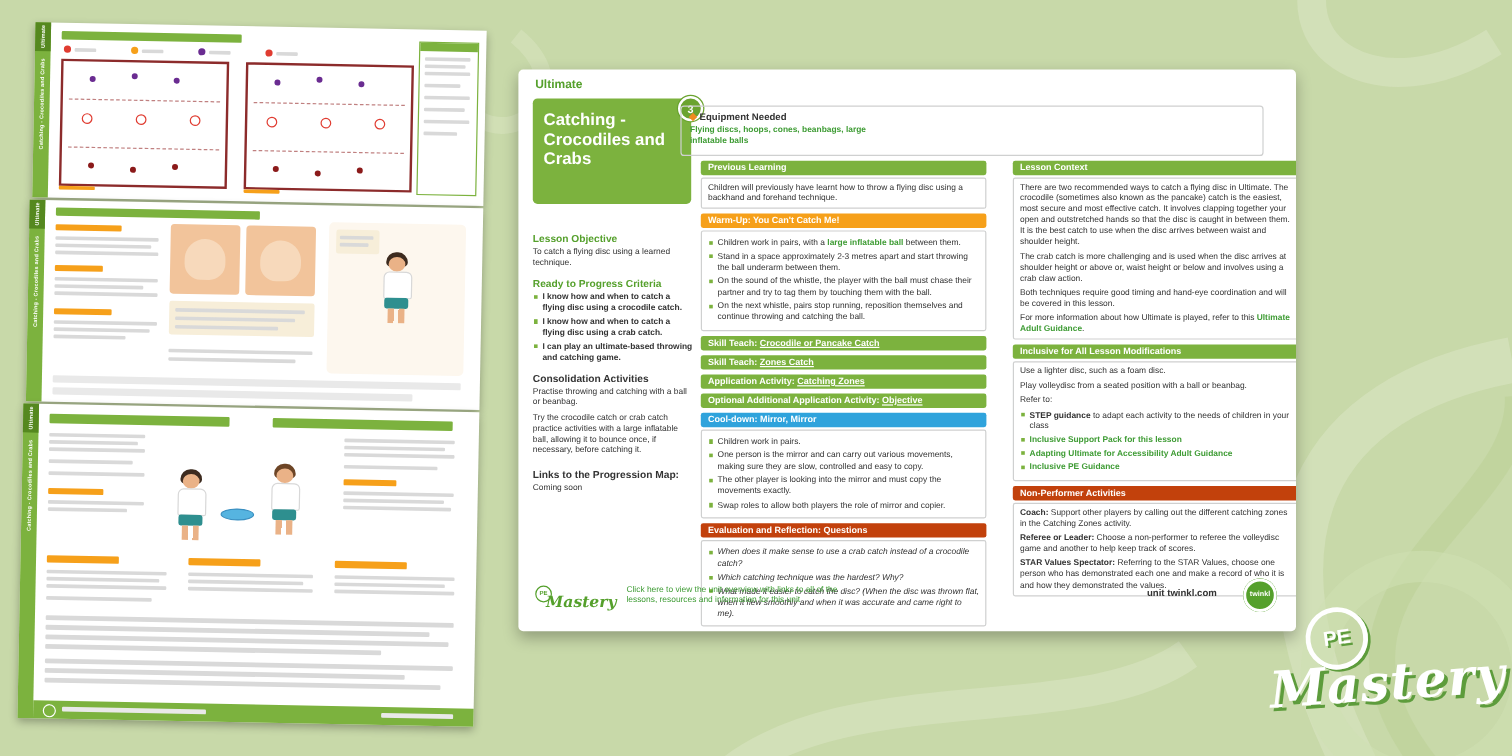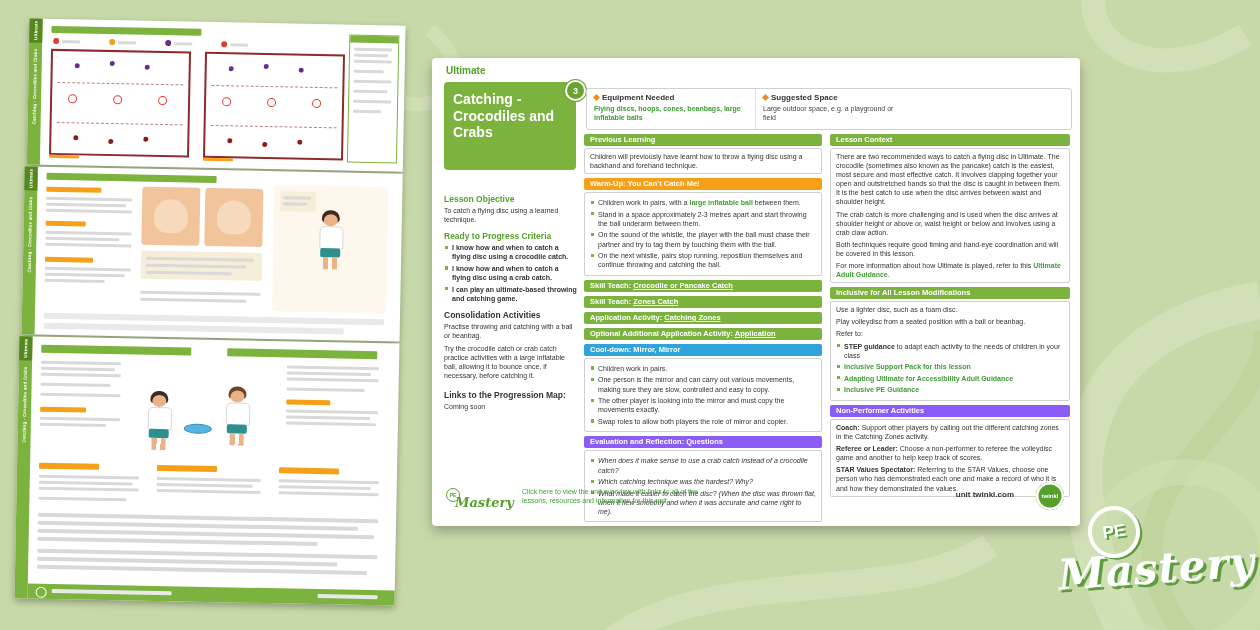--- a/index.html
+++ b/index.html
@@ -44,47 +44,47 @@
 
   
   .doc{position:absolute;left:432px;top:58px;width:648px;height:468px;background:#fff;border-radius:4px;
        box-shadow:0 5px 12px rgba(0,0,0,.28);overflow:hidden;}
   .doc-brand{position:absolute;left:14px;top:7px;color:#55a02c;font-weight:bold;font-size:10px;}
   .doc-title{position:absolute;left:12px;top:24px;width:132px;height:88px;background:#7cb23e;border-radius:4px;
              color:#fff;font-weight:bold;font-size:14px;line-height:1.18;padding:9px 0 0 9px;box-sizing:border-box;}
   .lesson-num{position:absolute;left:133px;top:22px;width:17px;height:17px;background:#6aa32f;border:2px solid #fff;
               border-radius:50%;color:#fff;font-weight:bold;font-size:9px;display:flex;align-items:center;justify-content:center;
               box-shadow:0 0 0 1px #6aa32f;}
-  .info-row{position:absolute;left:154px;top:30px;width:486px;height:42px;border:1px solid #cfd0d0;border-radius:3px;
+  .info-row{position:absolute;left:135px;top:30px;width:486px;height:42px;border:1px solid #cfd0d0;border-radius:3px;
             display:flex;box-sizing:border-box;}
   .info-cell{padding:4px 7px;box-sizing:border-box;}
   .info-cell + .info-cell{border-left:1px solid #dcdcdc;}
   .info-hdg{font-size:8px;font-weight:bold;color:#333;margin-bottom:2px;display:flex;align-items:center;gap:3px;}
   .info-ico{width:5px;height:5px;background:#f08c1e;transform:rotate(45deg);display:inline-block;flex:0 0 auto;}
   .info-body{font-size:7px;color:#444;line-height:1.3;}
   .info-body.green{color:#3f9c35;font-weight:bold;}
 
   .col-left{position:absolute;left:12px;top:120px;width:133px;}
   .hdg{color:#55a02c;font-weight:bold;font-size:8.5px;margin:7px 0 2px;}
   .hdg.dark{color:#333;}
   .t{font-size:7px;color:#333;line-height:1.3;}
   .bullets{margin:2px 0 0;padding:0;list-style:none;font-size:7px;color:#333;line-height:1.3;}
   .bullets li{position:relative;padding-left:8px;margin-bottom:2.5px;}
   .bullets li::before{content:"";position:absolute;left:1px;top:2.5px;width:3.2px;height:3.2px;background:#7cb23e;}
   .bullets.bold li{font-weight:bold;}
   .bullets.ital li{font-style:italic;}
 
   .col-mid{position:absolute;left:152px;top:76px;width:238px;}
-  .col-right{position:absolute;left:398px;top:76px;width:240px;}
+  .col-right{position:absolute;left:412px;top:76px;width:240px;}
   .bar{height:12px;border-radius:2px;color:#fff;font-weight:bold;font-size:7.5px;line-height:12px;
        padding-left:6px;white-space:nowrap;overflow:hidden;margin-top:4px;}
   .bar.green{background:#7cb23e;}
   .bar.orange{background:#f6a01a;}
   .bar.blue{background:#2fa3dc;}
-  .bar.grey{background:#8b5cf6;}
+  .bar.grey{background:#c2410c;}
   .bar:first-child{margin-top:0;}
   .u{text-decoration:underline;}
   .box{border:1px solid #cfd0d0;border-radius:2px;background:#fff;padding:3px 5px;margin-top:2px;
        font-size:7px;color:#333;line-height:1.3;}
   .box p{margin:0 0 3px;}
   .box p:last-child{margin-bottom:0;}
   .link{color:#3f9c35;font-weight:bold;}
   .bullets li.link::before{background:#7cb23e;}
 
   .doc-footer{position:absolute;left:10px;right:10px;top:424px;height:38px;}
@@ -316,27 +316,20 @@
     <div class="lesson-num">3</div>
 
     <div class="info-row">
       <div class="info-cell" style="width:168px">
         <div class="info-hdg">
           <span class="info-ico"></span>
           <span>Equipment Needed</span>
         </div>
         <div class="info-body green">Flying discs, hoops, cones, beanbags, large inflatable balls</div>
       </div>
-      <div class="info-cell" style="width:150px">
-        <div class="info-hdg">
-          <span class="info-ico"></span>
-          <span>Suggested Space</span>
-        </div>
-        <div class="info-body">Large outdoor space, e.g. a playground or field</div>
-      </div>
     </div>
 
     <div class="col-left">
       <div class="hdg" style="margin-top:16px">Lesson Objective</div>
       <div class="t">To catch a flying disc using a learned technique.</div>
       <div class="hdg">Ready to Progress Criteria</div>
       <ul class="bullets bold">
         <li>I know how and when to catch a flying disc using a crocodile catch.</li>
         <li>I know how and when to catch a flying disc using a crab catch.</li>
         <li>I can play an ultimate-based throwing and catching game.</li>
@@ -358,21 +351,21 @@
           <li><span>Children work in pairs, with a </span><span class="link">large inflatable ball</span><span> between them.</span></li>
           <li>Stand in a space approximately 2-3 metres apart and start throwing the ball underarm between them.</li>
           <li>On the sound of the whistle, the player with the ball must chase their partner and try to tag them by touching them with the ball.</li>
           <li>On the next whistle, pairs stop running, reposition themselves and continue throwing and catching the ball.</li>
         </ul>
       </div>
 
       <div class="bar green"><span>Skill Teach: </span><span class="u">Crocodile or Pancake Catch</span></div>
       <div class="bar green"><span>Skill Teach: </span><span class="u">Zones Catch</span></div>
       <div class="bar green"><span>Application Activity: </span><span class="u">Catching Zones</span></div>
-      <div class="bar green"><span>Optional Additional Application Activity: </span><span class="u">Application</span></div>
+      <div class="bar green"><span>Optional Additional Application Activity: </span><span class="u">Objective</span></div>
 
       <div class="bar blue">Cool-down: Mirror, Mirror</div>
       <div class="box">
         <ul class="bullets">
           <li>Children work in pairs.</li>
           <li>One person is the mirror and can carry out various movements, making sure they are slow, controlled and easy to copy.</li>
           <li>The other player is looking into the mirror and must copy the movements exactly.</li>
           <li>Swap roles to allow both players the role of mirror and copier.</li>
         </ul>
       </div>

